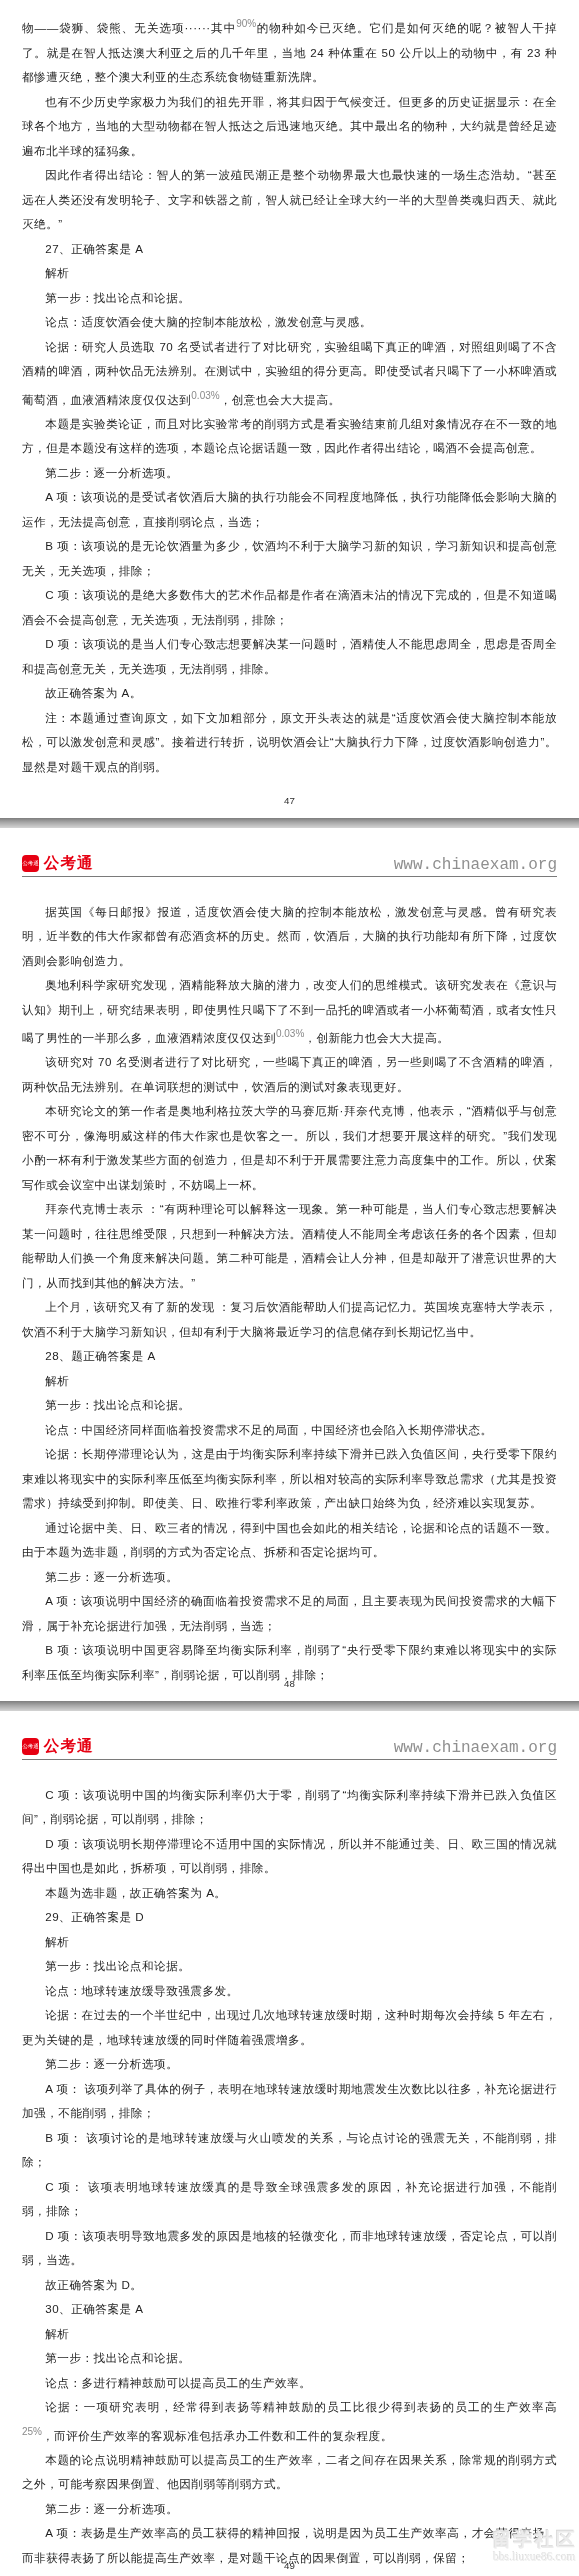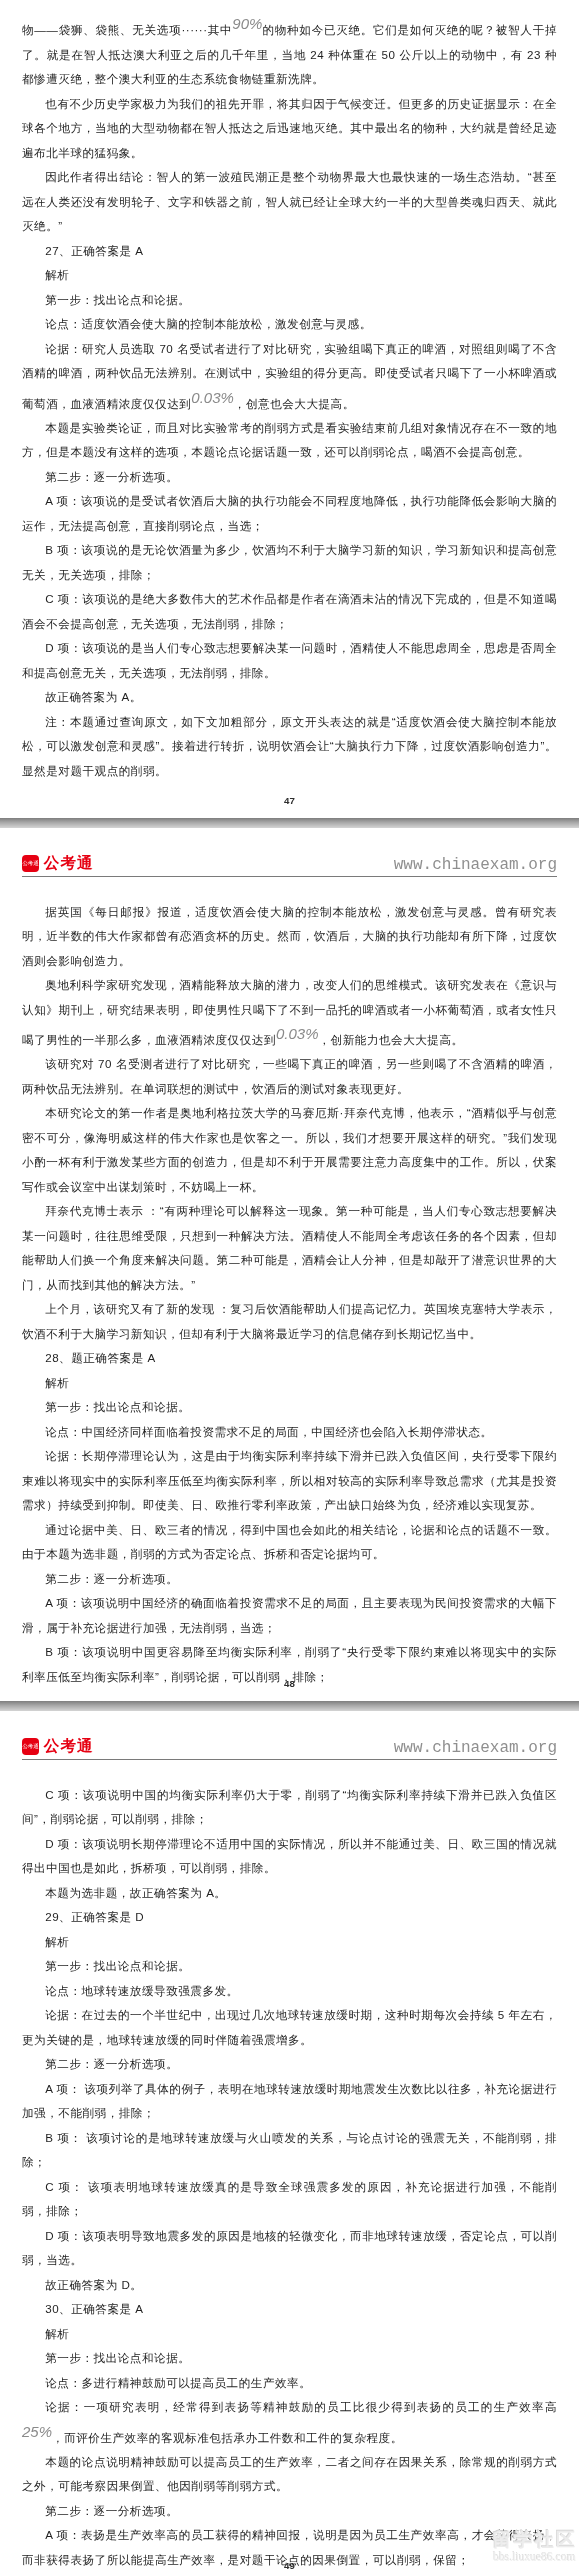--- a/index.html
+++ b/index.html
@@ -59,30 +59,29 @@
     color:#1f1f1f;
     letter-spacing:0.5px;
     text-align:justify;
   }
   #page-1 .content { padding-top:12.4px; }
   #page-2 .content, #page-3 .content { margin-top:22.5px; }
   .para { margin:0; }
   .ind { text-indent:2em; }
   .sup {
     color:#8a8a8a;
-    font-size:15px;
+    font-size:10px;
     vertical-align:4.7px;
     letter-spacing:0;
-    font-style:italic;
   }
   .pagenum {
     position:absolute; left:0; right:0;
     text-align:center;
     font-size:9.7px;
-    font-weight:bold;
+    font-weight:normal;
     color:#2e2e2e;
   }
   #page-1 .pagenum { bottom:12.4px; }
   #page-2 .pagenum { bottom:12.4px; }
   #page-3 .pagenum { bottom:4.7px; }
   .watermark {
     position:absolute;
     right:1.6px;
     bottom:12.4px;
     text-align:center;
@@ -111,21 +110,21 @@
   <div class="page" id="page-1">
     <div class="content">
         <p class="para"><span>物——袋狮、袋熊、无关选项······其中</span><span class="sup">90%</span><span>的物种如今已灭绝。它们是如何灭绝的呢？被智人干掉了。就是在智人抵达澳大利亚之后的几千年里，当地 24 种体重在 50 公斤以上的动物中，有 23 种都惨遭灭绝，整个澳大利亚的生态系统食物链重新洗牌。</span></p>
         <p class="para ind"><span>也有不少历史学家极力为我们的祖先开罪，将其归因于气候变迁。但更多的历史证据显示：在全球各个地方，当地的大型动物都在智人抵达之后迅速地灭绝。其中最出名的物种，大约就是曾经足迹遍布北半球的猛犸象。</span></p>
         <p class="para ind"><span>因此作者得出结论：智人的第一波殖民潮正是整个动物界最大也最快速的一场生态浩劫。“甚至远在人类还没有发明轮子、文字和铁器之前，智人就已经让全球大约一半的大型兽类魂归西天、就此灭绝。”</span></p>
         <p class="para ind"><span>27、正确答案是 A</span></p>
         <p class="para ind"><span>解析</span></p>
         <p class="para ind"><span>第一步：找出论点和论据。</span></p>
         <p class="para ind"><span>论点：适度饮酒会使大脑的控制本能放松，激发创意与灵感。</span></p>
         <p class="para ind"><span>论据：研究人员选取 70 名受试者进行了对比研究，实验组喝下真正的啤酒，对照组则喝了不含酒精的啤酒，两种饮品无法辨别。在测试中，实验组的得分更高。即使受试者只喝下了一小杯啤酒或葡萄酒，血液酒精浓度仅仅达到</span><span class="sup">0.03%</span><span>，创意也会大大提高。</span></p>
-        <p class="para ind"><span>本题是实验类论证，而且对比实验常考的削弱方式是看实验结束前几组对象情况存在不一致的地方，但是本题没有这样的选项，本题论点论据话题一致，还可以削弱论点，喝酒不会提高创意。</span></p>
+        <p class="para ind"><span>本题是实验类论证，而且对比实验常考的削弱方式是看实验结束前几组对象情况存在不一致的地方，但是本题没有这样的选项，本题论点论据话题一致，因此作者得出结论，喝酒不会提高创意。</span></p>
         <p class="para ind"><span>第二步：逐一分析选项。</span></p>
         <p class="para ind"><span>A 项：该项说的是受试者饮酒后大脑的执行功能会不同程度地降低，执行功能降低会影响大脑的运作，无法提高创意，直接削弱论点，当选；</span></p>
         <p class="para ind"><span>B 项：该项说的是无论饮酒量为多少，饮酒均不利于大脑学习新的知识，学习新知识和提高创意无关，无关选项，排除；</span></p>
         <p class="para ind"><span>C 项：该项说的是绝大多数伟大的艺术作品都是作者在滴酒未沾的情况下完成的，但是不知道喝酒会不会提高创意，无关选项，无法削弱，排除；</span></p>
         <p class="para ind"><span>D 项：该项说的是当人们专心致志想要解决某一问题时，酒精使人不能思虑周全，思虑是否周全和提高创意无关，无关选项，无法削弱，排除。</span></p>
         <p class="para ind"><span>故正确答案为 A。</span></p>
         <p class="para ind"><span>注：本题通过查询原文，如下文加粗部分，原文开头表达的就是“适度饮酒会使大脑控制本能放松，可以激发创意和灵感”。接着进行转折，说明饮酒会让“大脑执行力下降，过度饮酒影响创造力”。显然是对题干观点的削弱。</span></p>
       </div>
     <div class="pagenum">47</div>
   </div>

